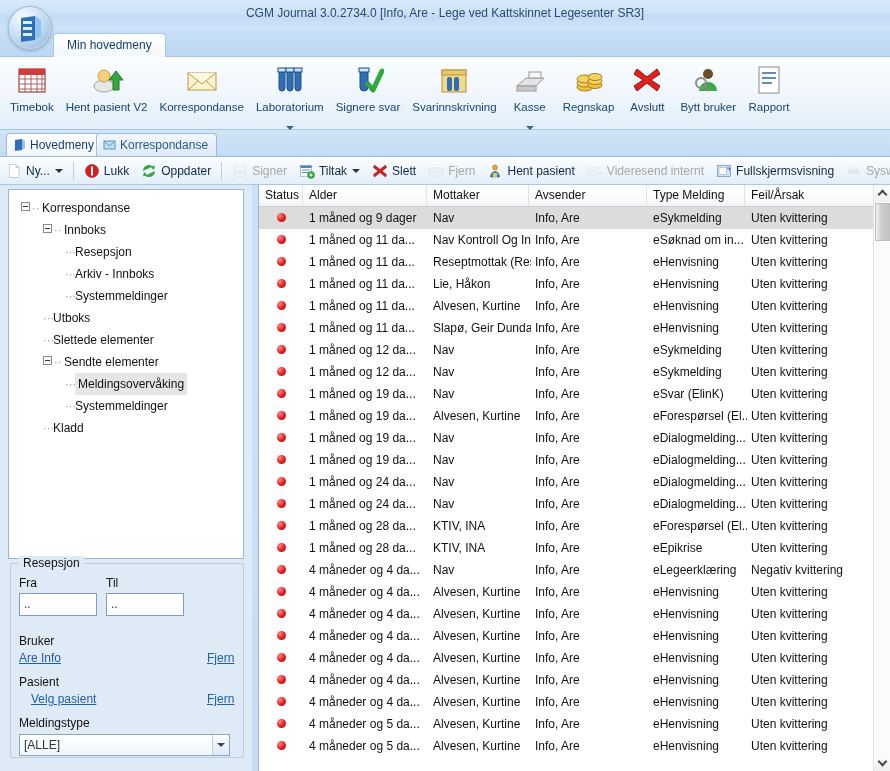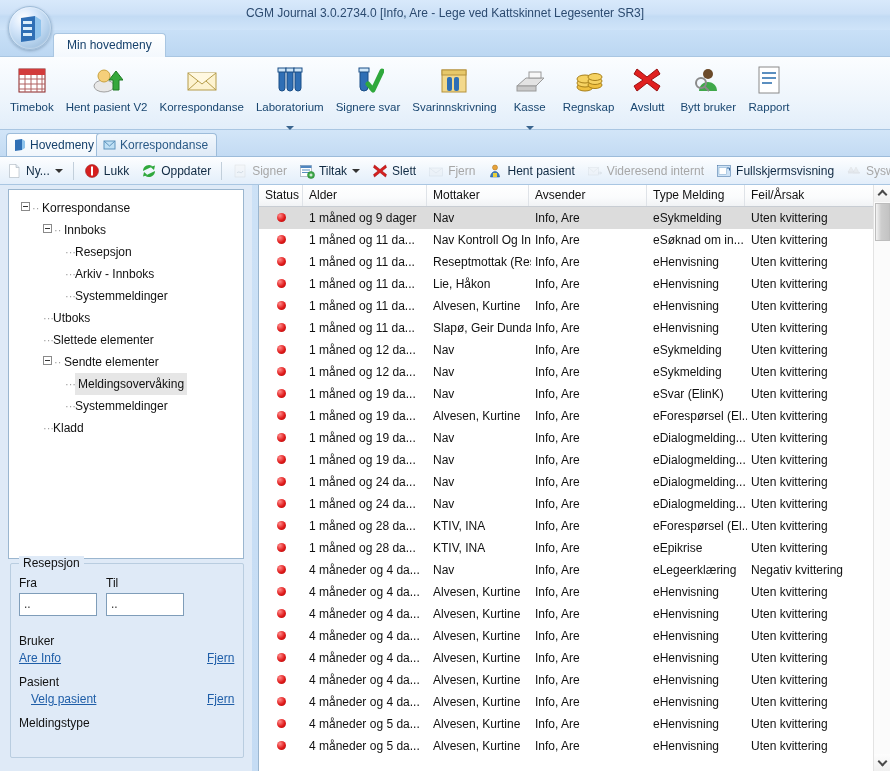--- a/index.html
+++ b/index.html
@@ -479,20 +479,26 @@
 
       <div class="fl" style="left:8px; top:70px;">Bruker</div>
       <div class="link" style="position:absolute; left:8px; top:87px;">Are Info</div>
       <div class="link" style="position:absolute; left:196px; top:87px;">Fjern</div>
 
       <div class="fl" style="left:8px; top:111px;">Pasient</div>
       <div class="link" style="position:absolute; left:20px; top:128px;">Velg pasient</div>
       <div class="link" style="position:absolute; left:196px; top:128px;">Fjern</div>
 
       <div class="fl" style="left:8px; top:152px;">Meldingstype</div>
+      <div class="combo" style="left:8px; top:170px; width:211px;">
+        <span>[ALLE]</span>
+        <span class="cb">
+            <i></i>
+          </span>
+      </div>
     </div>
   </div>
 
   <div class="gridwrap">
     <div class="ghead" id="ghead">
         <div class="gh" style="left: 0px; width: 44px;">Status</div>
         <div class="gh" style="left: 44px; width: 124px;">Alder</div>
         <div class="gh" style="left: 168px; width: 102px;">Mottaker</div>
         <div class="gh" style="left: 270px; width: 118px;">Avsender</div>
         <div class="gh" style="left: 388px; width: 98px;">Type Melding</div>

